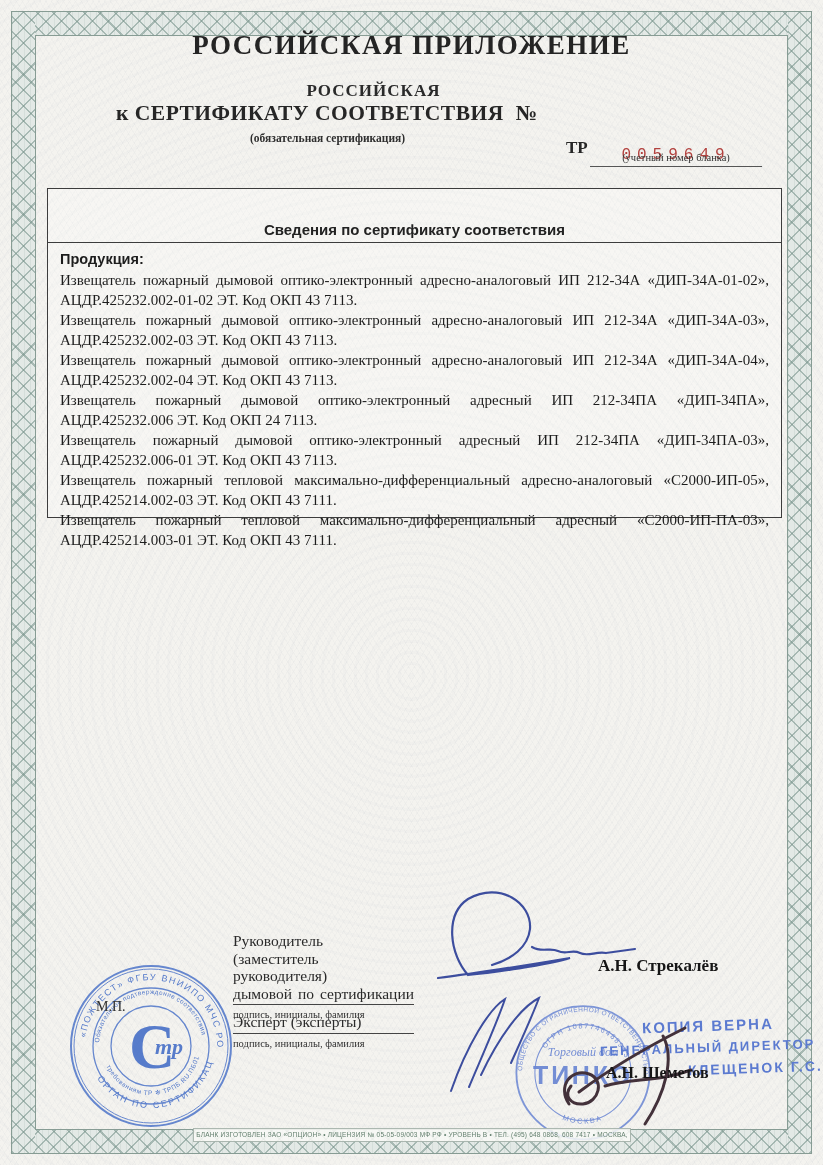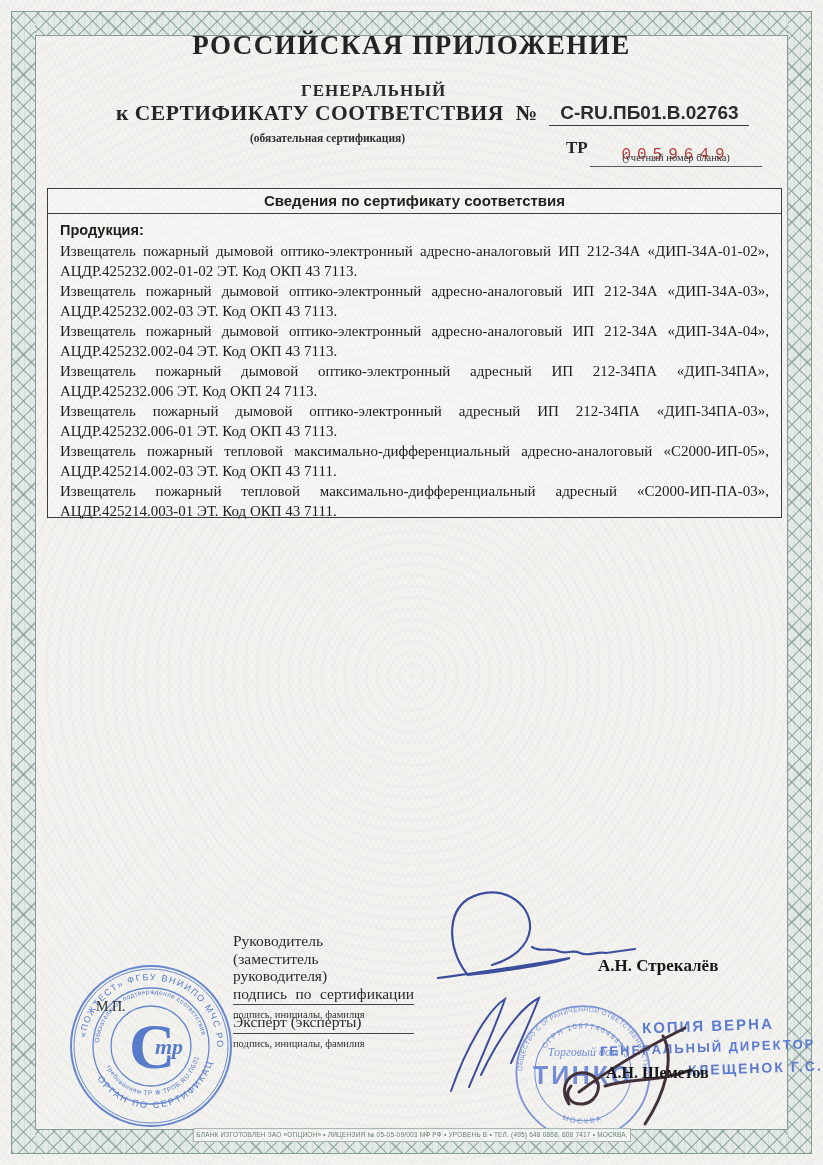--- a/index.html
+++ b/index.html
@@ -39,21 +39,21 @@
     font-size:11.5px;font-weight:bold;color:#2e2e2e;}
   .tr-row{position:absolute;top:130px;left:566px;}
   .tr-label{position:absolute;left:0;top:8px;font-size:17px;font-weight:bold;color:#262626;}
   .blank-number{position:absolute;left:24px;top:16px;width:172px;text-align:center;border-bottom:1px solid #555;
     font-family:Liberation Mono, monospace;font-size:16px;letter-spacing:6px;color:#b2413e;padding-bottom:2px;}
   .blank-note{position:absolute;left:24px;top:22px;width:172px;text-align:center;font-size:10.5px;color:#333;}
   
   .info-box{position:absolute;top:188px;left:47px;width:733px;height:328px;border:1px solid #3c3c3c;
     background:rgba(255,255,255,.25);}
   .info-title{border-bottom:1px solid #3c3c3c;text-align:center;padding:3px 0 4px;
-    font-family:"Liberation Sans",sans-serif;font-size:15px;font-weight:bold;color:#222;}
+    font-family:"Liberation Sans",sans-serif;font-size:15px;font-weight:bold;color:#222;margin-top:29px;}
   .info-body{padding:6px 12px 8px;font-size:15px;line-height:20px;color:#1d1d1d;}
   .products-label{font-family:"Liberation Sans",sans-serif;font-weight:bold;font-size:14.5px;margin-bottom:1px;}
   .l1{text-align:justify;text-align-last:justify;white-space:normal;}
   .l2{text-align:left;}
   
   .sig-label{position:absolute;left:233px;width:181px;font-size:15.5px;line-height:17.5px;color:#2a2a2a;}
   .sig-label .just{text-align:justify;text-align-last:justify;}
   .sig-line{border-bottom:1px solid #444;height:2px;}
   .sig-caption{font-size:10.5px;color:#333;padding-top:1px;}
   .head-block{top:932px;}
@@ -87,25 +87,24 @@
 <div class="page">
 
   <div class="band top"></div>
   <div class="band bottom"></div>
   <div class="band left"></div>
   <div class="band right"></div>
   <div class="frame-outer"></div>
   <div class="frame-inner"></div>
 
   <div class="country">РОССИЙСКАЯ ПРИЛОЖЕНИЕ</div>
-  <div class="doc-type">ГЕНЕРАЛЬНЫЙ</div>
+  <div class="doc-type">РОССИЙСКАЯ</div>
   <div class="cert-line">
     <span class="cert-label">к СЕРТИФИКАТУ СООТВЕТСТВИЯ</span>
     <span class="num-sign">№</span>
-    <span class="cert-number">C-RU.ПБ01.В.02763</span>
   </div>
   <div class="mandatory">(обязательная сертификация)</div>
   <div class="tr-row">
     <span class="tr-label">ТР</span>
     <span class="blank-number">0059649</span>
     <span class="blank-note">(учетный номер бланка)</span>
   </div>
 
   <div class="info-box">
     <div class="info-title">Сведения по сертификату соответствия</div>
@@ -138,21 +137,21 @@
       <div>
         <div class="l1">Извещатель пожарный тепловой максимально-дифференциальный адресный «С2000-ИП-ПА-03»,</div>
         <div class="l2">АЦДР.425214.003-01 ЭТ. Код ОКП 43 7111.</div>
       </div>
     </div>
   </div>
 
   <div class="sig-label head-block">
     <div>Руководитель</div>
     <div>(заместитель руководителя)</div>
-    <div class="just">подпись по сертификации</div>
+    <div class="just">дымовой по сертификации</div>
     <div class="sig-line"></div>
     <div class="sig-caption">подпись, инициалы, фамилия</div>
   </div>
   <div class="sig-label expert-block">
     <div class="expert-label">Эксперт (эксперты)</div>
     <div class="sig-line"></div>
     <div class="sig-caption">подпись, инициалы, фамилия</div>
   </div>
   <div class="name name-head">А.Н. Стрекалёв</div>
   <div class="name name-expert">А.Н. Шеметов</div>

